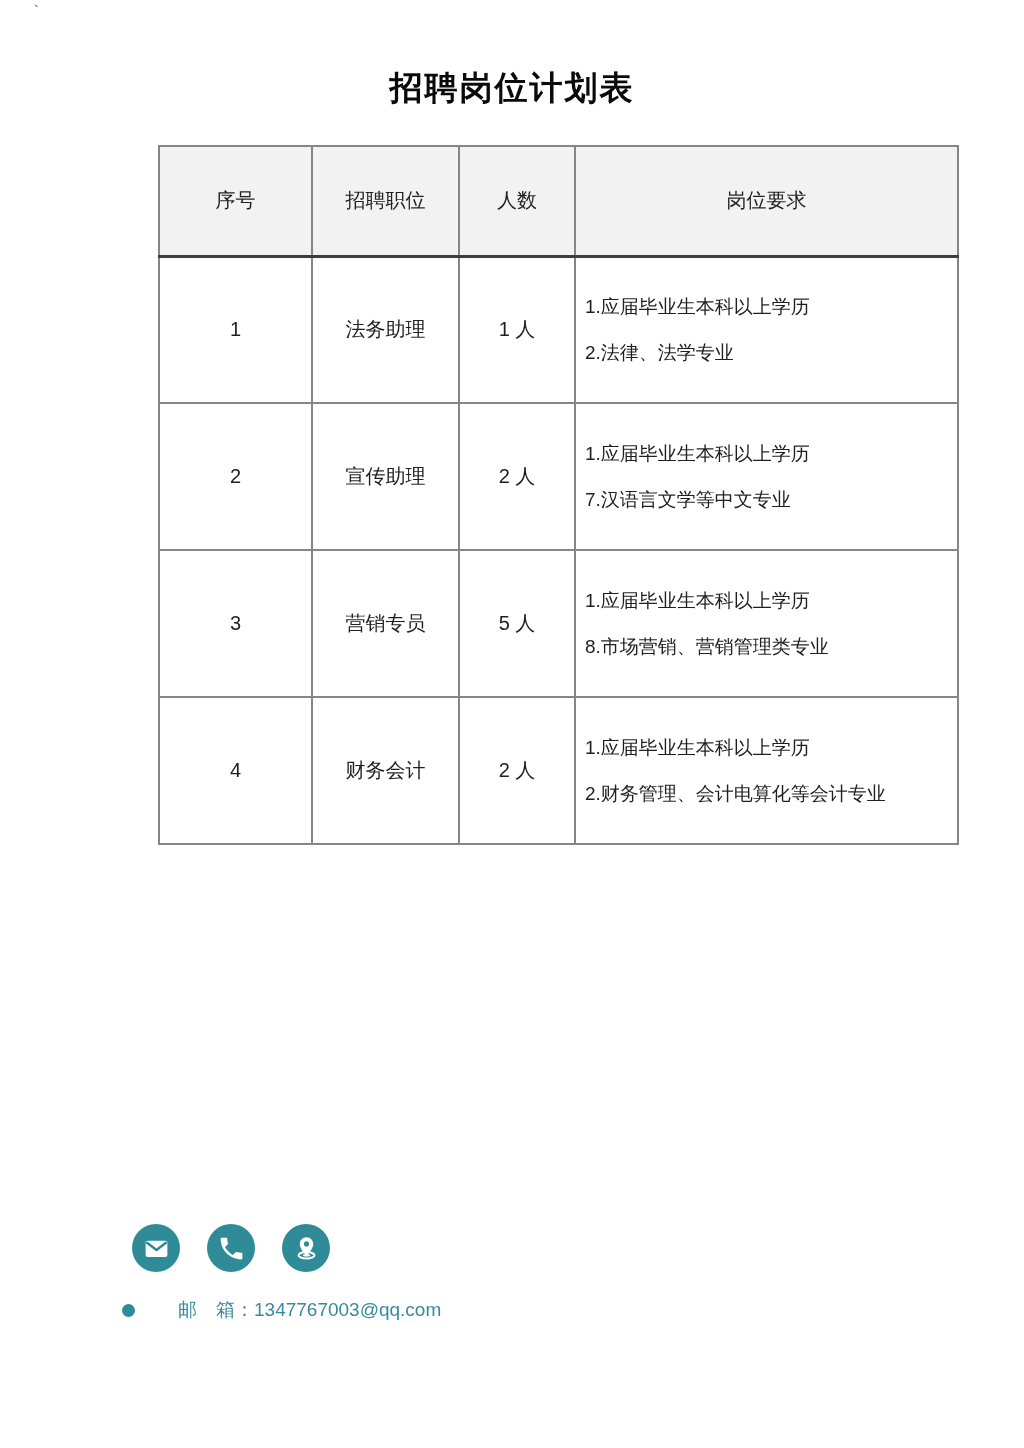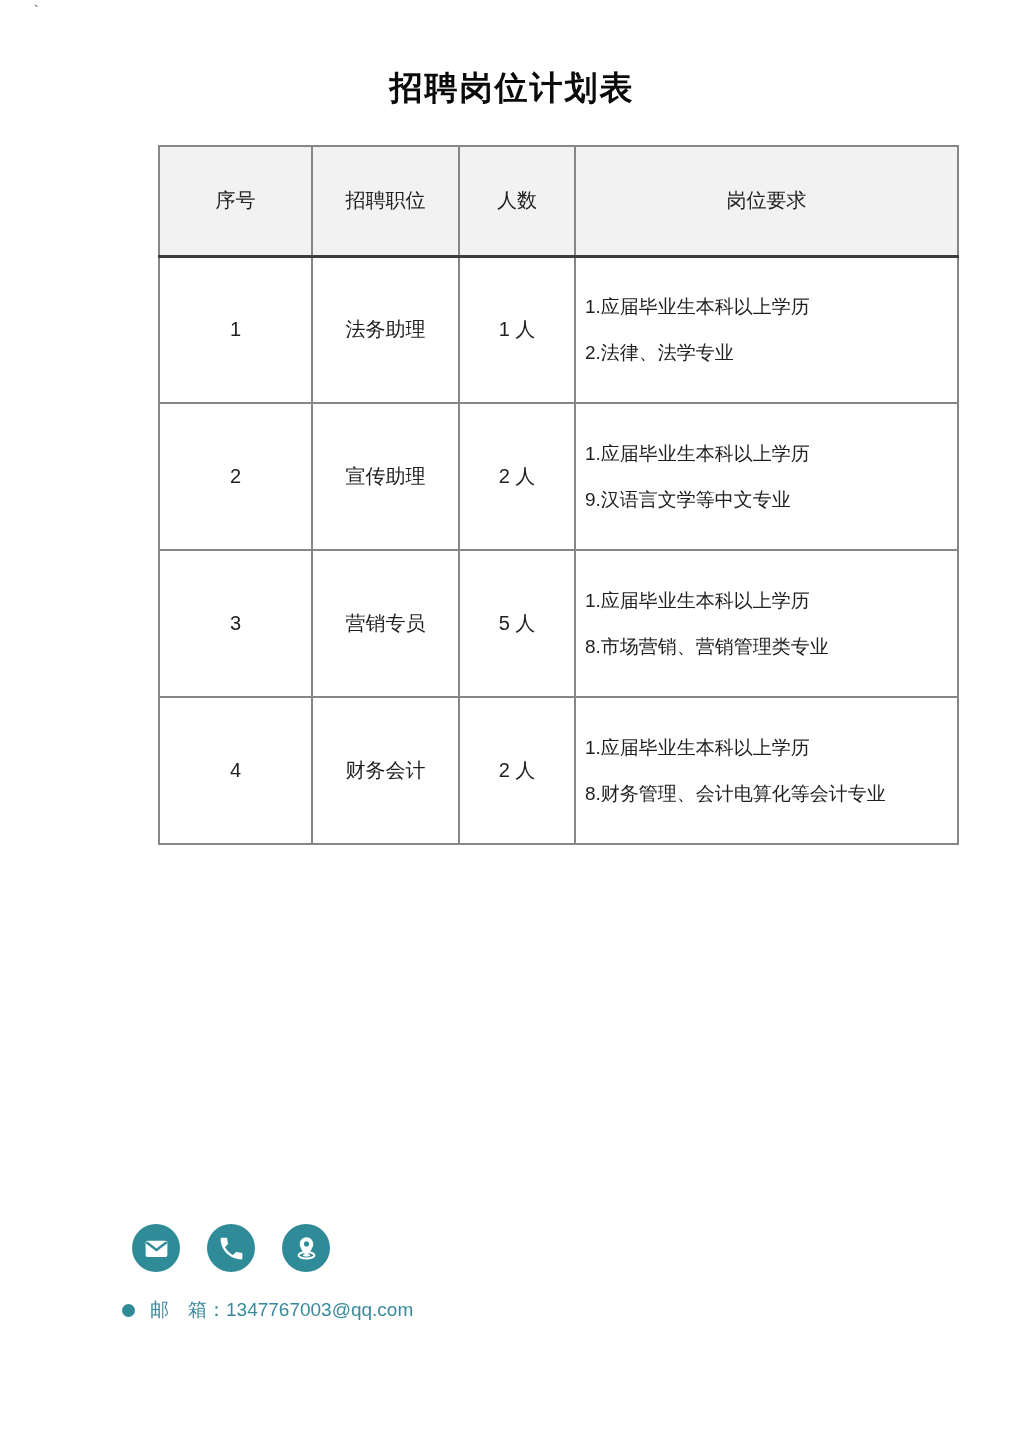--- a/index.html
+++ b/index.html
@@ -92,21 +92,21 @@
     font-size: 19px;
     color: #38899B;
   }
   .bullet {
     width: 13px; height: 13px;
     border-radius: 50%;
     background: #2E8B97;
     margin-right: 15px;
     flex: 0 0 auto;
   }
-  .contact-label { white-space: pre; }
+  .contact-label { white-space: pre; margin-left: 28px; }
   .contact-value { white-space: pre; }
 </style>
 </head>
 <body>
 
 <div class="page">
 
   <div class="stray-mark">`</div>
 
   <h1 class="doc-title">招聘岗位计划表</h1>
@@ -138,21 +138,21 @@
           </div>
         </td>
       </tr>
       <tr>
         <td>2</td>
         <td>宣传助理</td>
         <td>2 人</td>
         <td class="req-cell">
           <div class="req-lines">
             <p>1.应届毕业生本科以上学历</p>
-            <p>9.汉语言文学等中文专业</p>
+            <p>7.汉语言文学等中文专业</p>
           </div>
         </td>
       </tr>
       <tr>
         <td>3</td>
         <td>营销专员</td>
         <td>5 人</td>
         <td class="req-cell">
           <div class="req-lines">
             <p>1.应届毕业生本科以上学历</p>
@@ -160,21 +160,21 @@
           </div>
         </td>
       </tr>
       <tr>
         <td>4</td>
         <td>财务会计</td>
         <td>2 人</td>
         <td class="req-cell">
           <div class="req-lines">
             <p>1.应届毕业生本科以上学历</p>
-            <p>8.财务管理、会计电算化等会计专业</p>
+            <p>2.财务管理、会计电算化等会计专业</p>
           </div>
         </td>
       </tr>
     </tbody>
   </table>
 
 
   <div class="contact">
     <div class="icon-row">
       <div class="icon-circle">

